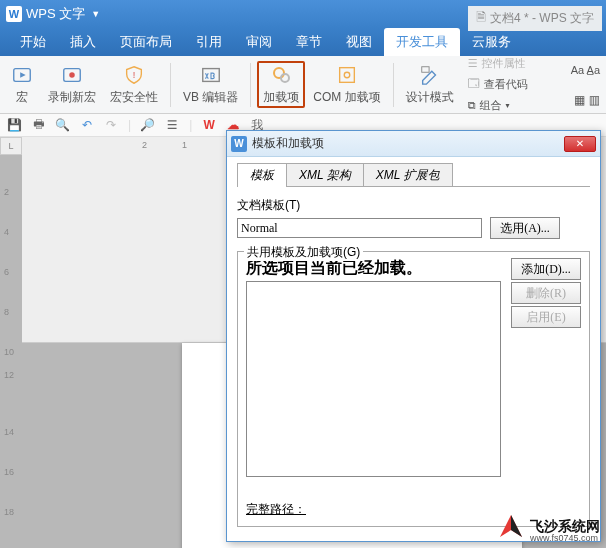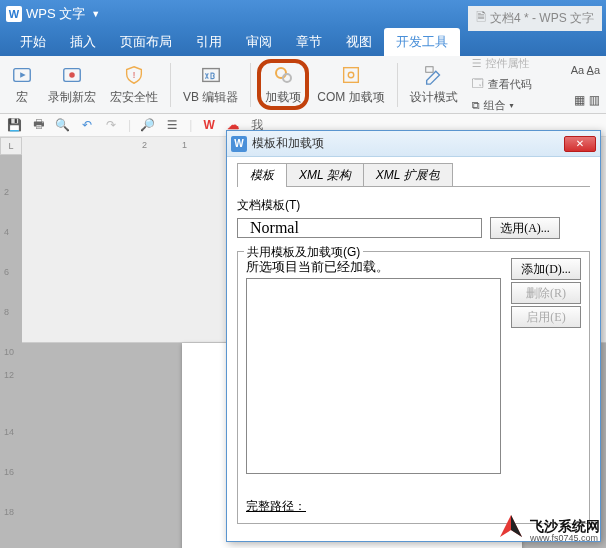--- a/index.html
+++ b/index.html
@@ -12,21 +12,21 @@
   .titlebar .doc-title { margin-left: auto; font-size: 12px; color: #888; background: #e8ecef; padding: 2px 8px; position: absolute; right: 4px; top: 6px; display: flex; align-items: center; gap: 4px; }
 
   .tabbar { height: 28px; background: linear-gradient(#3a80c9, #2e70b8); display: flex; align-items: flex-end; padding-left: 8px; color: #fff; font-size: 13px; }
   .tabbar .tab { padding: 5px 12px; cursor: pointer; }
   .tabbar .tab.active { background: #fff; color: #4a90d9; border-radius: 3px 3px 0 0; }
 
   .ribbon { height: 58px; background: #f5f6f7; border-bottom: 1px solid #d0d0d0; display: flex; align-items: center; padding: 2px 4px; gap: 2px; position: relative; }
   .ribbon .group { display: flex; flex-direction: column; align-items: center; padding: 2px 6px; cursor: pointer; color: #555; font-size: 12px; }
   .ribbon .group .ico { width: 24px; height: 24px; display: flex; align-items: center; justify-content: center; margin-bottom: 2px; }
   .ribbon .sep { width: 1px; height: 44px; background: #d8d8d8; margin: 0 4px; }
-  .ribbon .group.highlighted { border: 4px solid #c2410c; border-radius: 14px; padding: 0 4px; }
+  .ribbon .group.highlighted { border: 2px solid #c2410c; border-radius: 2px; padding: 0 4px; }
   .ribbon .small-col { display: flex; flex-direction: column; gap: 2px; font-size: 11px; color: #555; margin-left: 4px; }
   .ribbon .small-item { display: flex; align-items: center; gap: 4px; cursor: pointer; padding: 1px 2px; white-space: nowrap; }
   .ribbon .small-item.disabled { color: #b5b5b5; }
 
   .qat { height: 23px; background: #f9f9f9; border-bottom: 1px solid #e0e0e0; display: flex; align-items: center; padding: 0 8px; gap: 10px; }
   .qat .qicon { width: 14px; height: 14px; cursor: pointer; display: inline-flex; align-items: center; justify-content: center; color: #666; font-size: 12px; }
   .qat .red { color: #e53935; font-weight: bold; }
 
   .workspace { position: relative; height: calc(548px - 28px - 28px - 58px - 23px); background: #b8b8b8; display: flex; }
   .ruler-corner { width: 22px; height: 18px; background: #eee; border: 1px solid #ccc; font-size: 9px; color: #888; display: flex; align-items: center; justify-content: center; }
@@ -44,21 +44,21 @@
   .dlg-title .dlg-icon { width: 16px; height: 16px; background: #4a90d9; color: #fff; font-size: 10px; font-weight: bold; display: inline-flex; align-items: center; justify-content: center; border-radius: 2px; margin-right: 5px; }
   .dlg-title .close { margin-left: auto; width: 32px; height: 16px; background: linear-gradient(#e57373,#d32f2f); border: 1px solid #b71c1c; border-radius: 2px; color: #fff; display: inline-flex; align-items: center; justify-content: center; font-size: 10px; cursor: pointer; }
   .dlg-body { padding: 6px 10px 10px; }
   .dlg-tabs { display: flex; font-size: 12px; font-style: italic; }
   .dlg-tab { padding: 3px 12px; border: 1px solid #aaa; border-bottom: none; background: #f0f0f0; cursor: pointer; margin-right: -1px; }
   .dlg-tab.active { background: #fff; position: relative; z-index: 2; }
   .dlg-tab-underline { border-bottom: 1px solid #aaa; margin-top: -1px; position: relative; z-index: 1; }
   .dlg-tab.active::after { content: ''; position: absolute; left: 0; right: 0; bottom: -1px; height: 1px; background: #fff; }
   
   .fieldset-label { font-size: 12px; margin: 10px 0 3px; }
-  .textinput { width: 245px; height: 20px; border: 1px solid #888; padding: 1px 12px; font-family: SimSun, serif; font-size: 16px; }
+  .textinput { width: 245px; height: 20px; border: 1px solid #888; padding: 1px 3px; font-family: SimSun, serif; font-size: 12px; }
   .btn { width: 70px; height: 22px; border: 1px solid #888; background: linear-gradient(#fdfdfd,#e8e8e8); font-size: 12px; cursor: pointer; font-family: SimSun, serif; }
   .btn:disabled, .btn.disabled { color: #aaa; }
   .row { display: flex; gap: 8px; align-items: center; }
   
   .group-box { border: 1px solid #aaa; margin-top: 12px; padding: 6px 8px 8px; position: relative; }
   .group-box .legend { position: absolute; top: -8px; left: 6px; background: #fff; padding: 0 3px; font-size: 12px; }
   .listbox { border: 1px solid #888; width: 255px; height: 196px; background: #fff; font-size: 12px; padding: 3px 5px; }
   .btn-col { display: flex; flex-direction: column; gap: 2px; }
   .path-label { font-size: 12px; margin-top: 24px; text-decoration: underline; }
 
@@ -84,20 +84,21 @@
 
 <div class="tabbar">
   <div class="tab">开始</div>
   <div class="tab">插入</div>
   <div class="tab">页面布局</div>
   <div class="tab">引用</div>
   <div class="tab">审阅</div>
   <div class="tab">章节</div>
   <div class="tab">视图</div>
   <div class="tab active">开发工具</div>
+  <div class="tab">云服务</div>
 </div>
 
 <div class="ribbon">
   <div class="group">
     <span class="ico">
         <svg viewBox="0 0 24 24" width="22" height="22">
           <rect x="3" y="5" width="18" height="14" rx="2" fill="none" stroke="#5b8fc7" stroke-width="1.5"></rect>
           <polygon points="10,9 16,12 10,15" fill="#5b8fc7"></polygon>
         </svg>
       </span>
@@ -237,21 +238,21 @@
     <div class="fieldset-label">文档模板(T)</div>
     <div class="row">
       <input class="textinput" value="Normal" style="">
       <button class="btn">选用(A)...</button>
     </div>
 
     <div class="group-box">
       <span class="legend">共用模板及加载项(G)</span>
       <div style="display:flex; gap:8px;">
         <div style="flex:1;">
-          <div style="font-size:13px; margin-bottom:2px;">所选项目当前已经加载。</div>
+          <div style="font-size:16px; margin-bottom:2px;font-weight:bold;">所选项目当前已经加载。</div>
           <div class="listbox"></div>
           <div class="path-label">完整路径：</div>
         </div>
         <div class="btn-col">
           <button class="btn">添加(D)...</button>
           <button class="btn disabled">删除(R)</button>
           <button class="btn disabled">启用(E)</button>
         </div>
       </div>
     </div>

